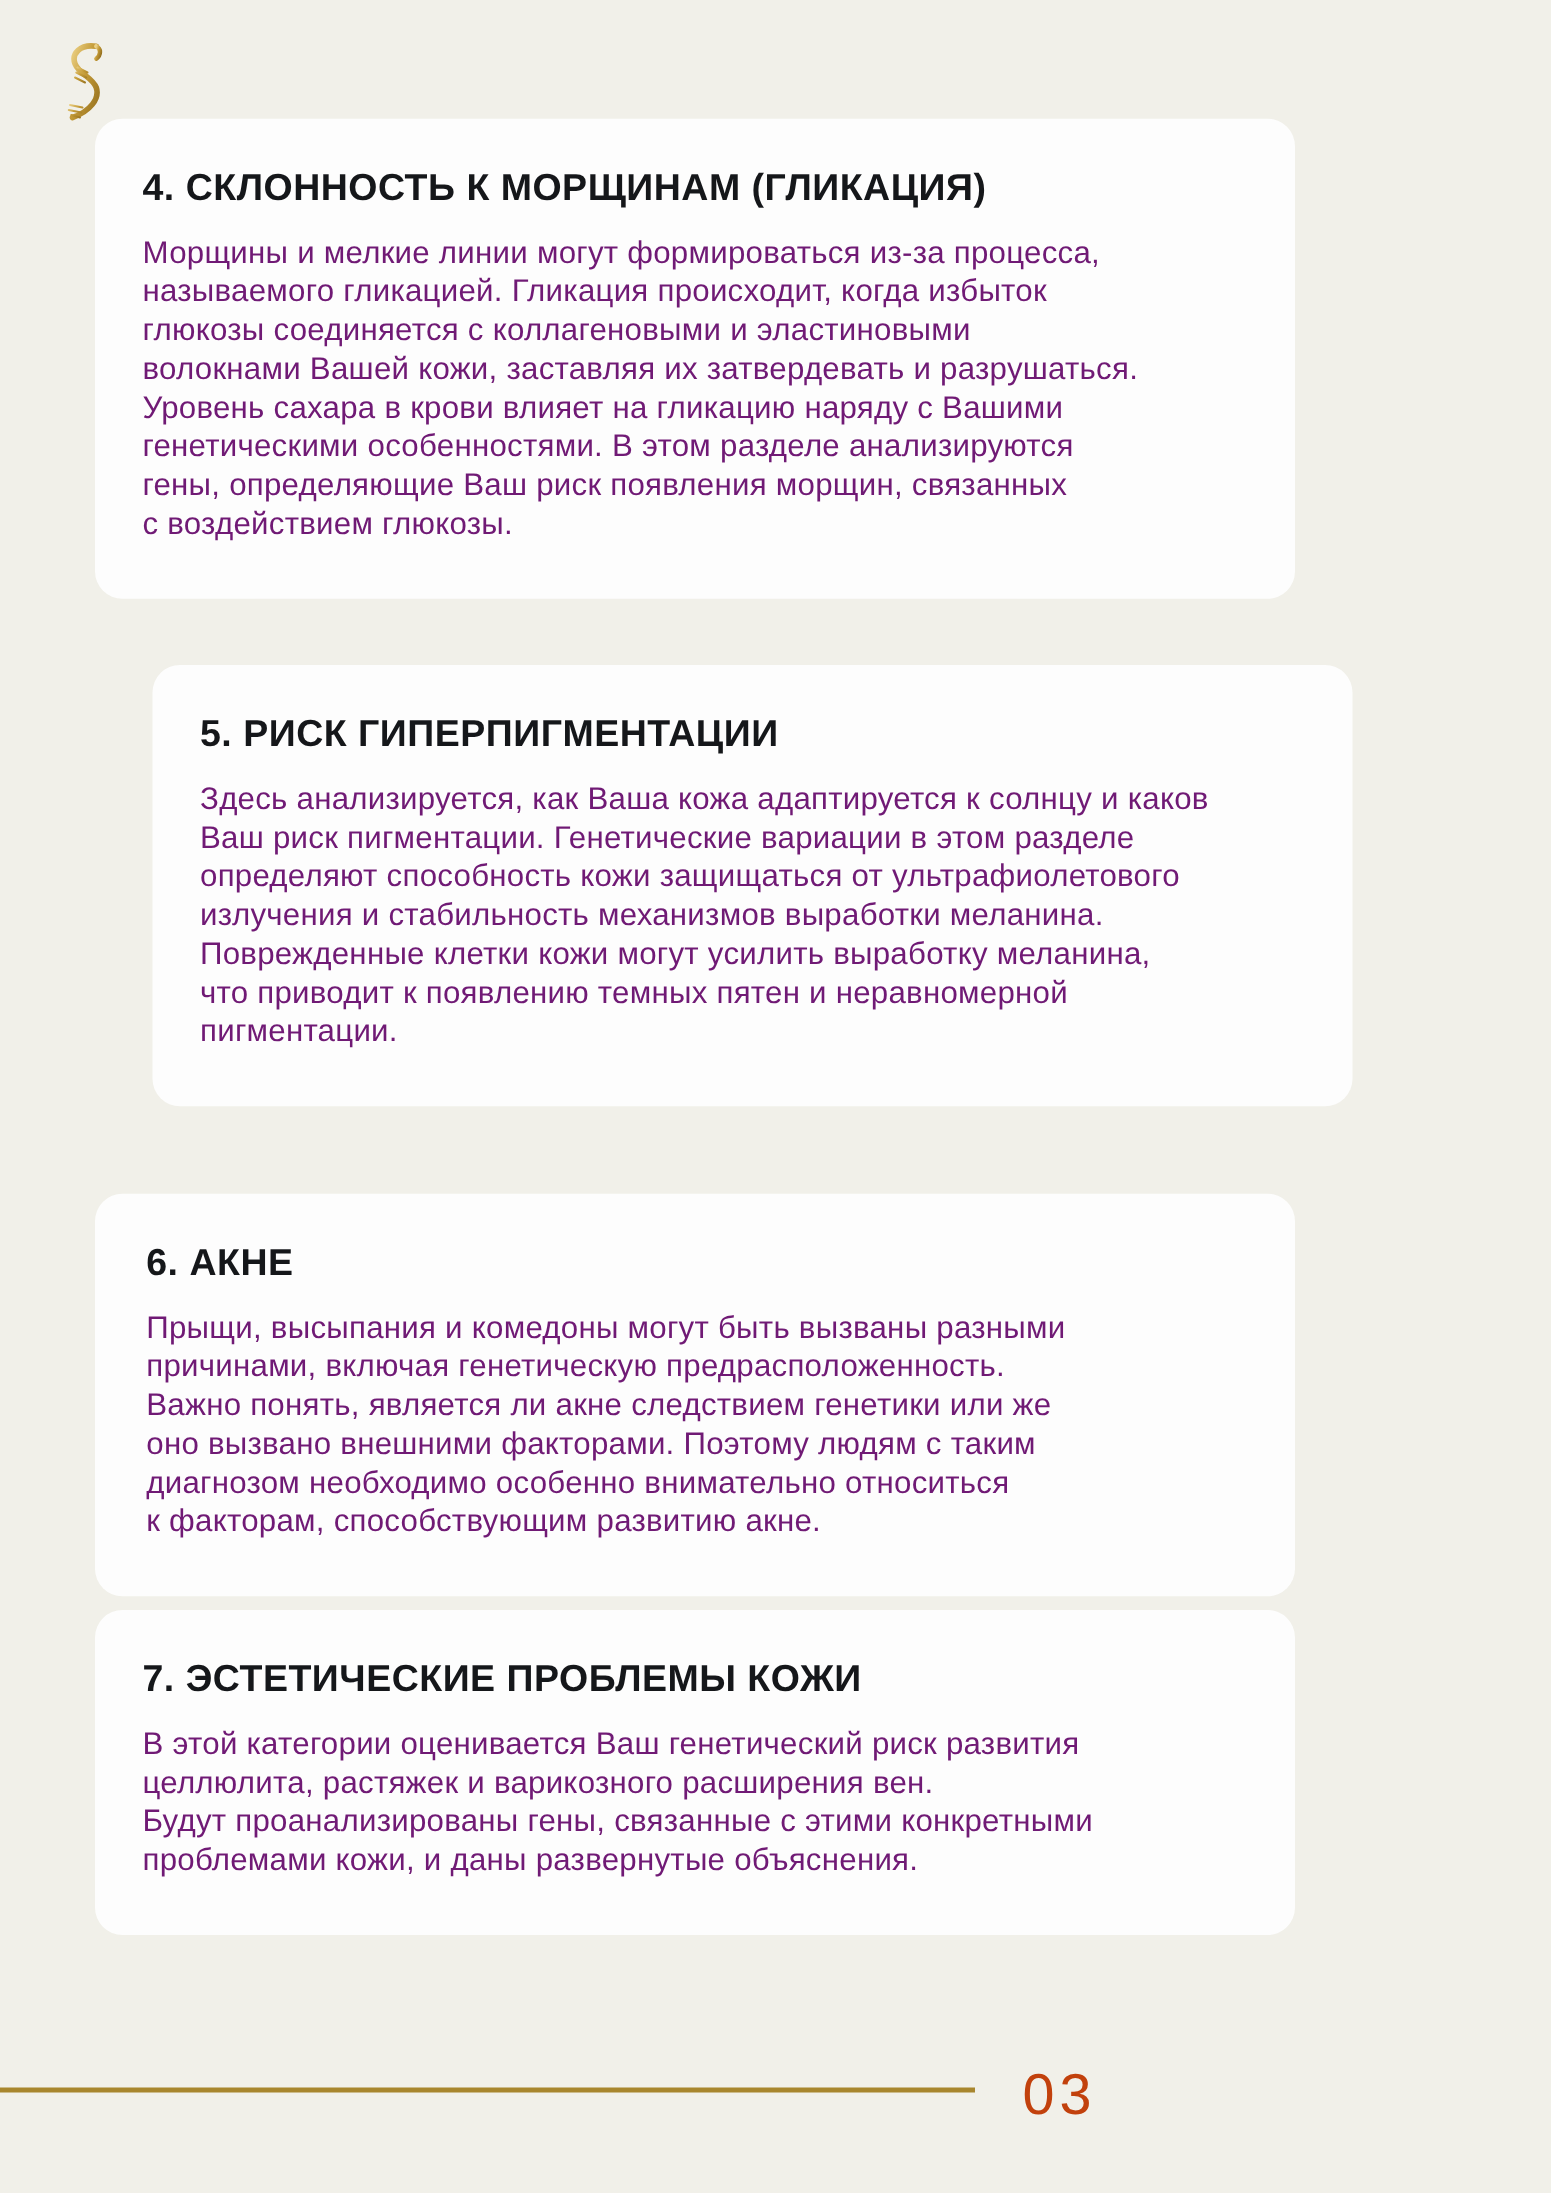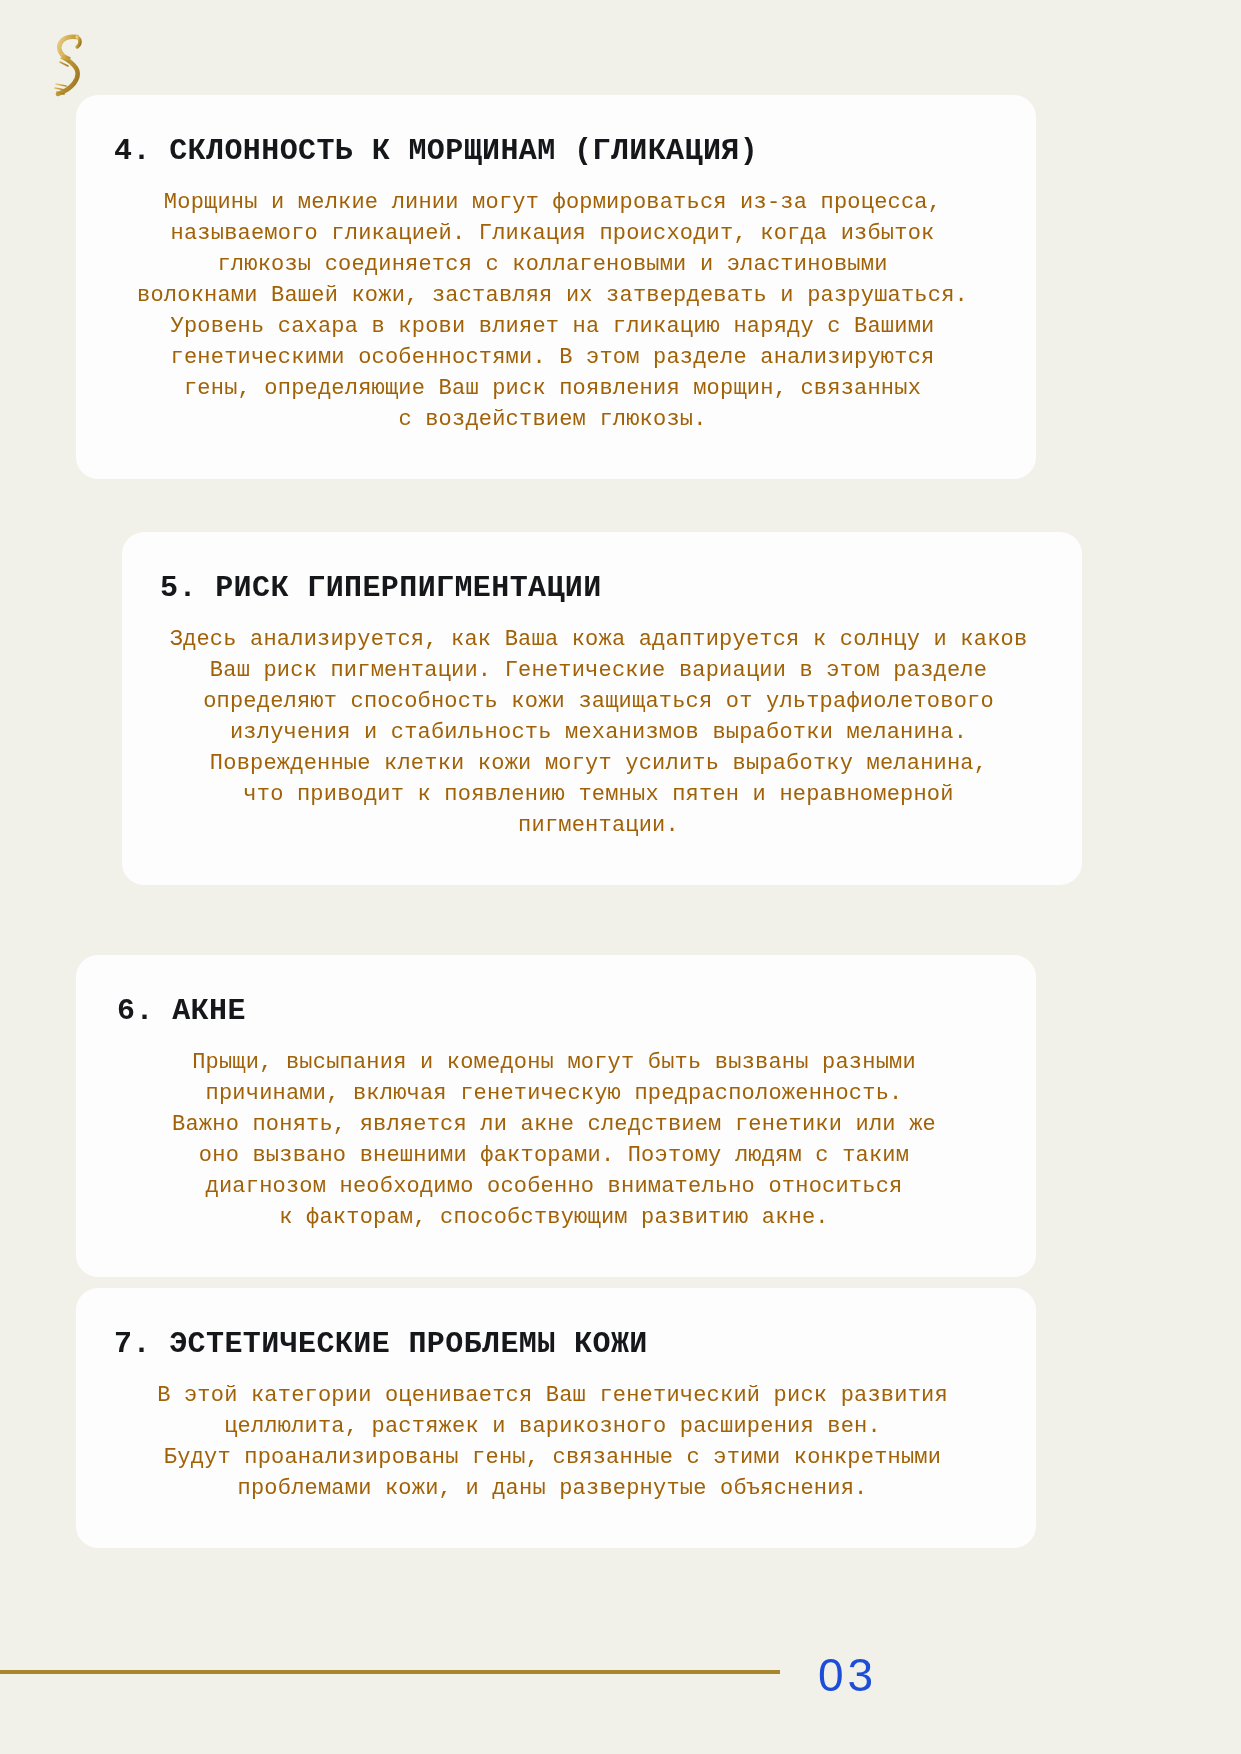--- a/index.html
+++ b/index.html
@@ -22,59 +22,57 @@
     height: 66px;
   }
   .card {
     position: absolute;
     left: 76px;
     width: 960px;
     background: #fdfdfd;
     border-radius: 22px;
     padding: 38px 45px 44px 38px;
     box-sizing: border-box;
-    font-family: Liberation Mono, monospace;
   }
   .card-1 { top: 95px;  }
   .card-2 { top: 532px; margin-left: 46px; }
   .card-3 { top: 955px; padding-left: 41px; }
   .card-4 { top: 1288px; }
   .card-title {
     margin: 0 0 18px 0;
     font-size: 30px;
     font-weight: bold;
     letter-spacing: 0.4px;
     color: #15171a;
     line-height: 1.2;
   }
   .card-body {
     margin: 0;
-    font-size: 22px;
+    font-size: 25px;
     line-height: 31px;
-    color: #a16207;
+    color: #701a75;
     white-space: pre-line;
     letter-spacing: 0.2px;
-    text-align: center;
   }
   .footer-line {
     position: absolute;
     left: 0;
     top: 1670px;
     width: 780px;
     height: 4px;
     background: #a8862e;
   }
   .page-number {
     position: absolute;
     left: 818px;
     top: 1648px;
     font-size: 46px;
     font-weight: 300;
     letter-spacing: 4px;
-    color: #1d4ed8;
+    color: #c2410c;
     font-family: "Liberation Sans", "DejaVu Sans", sans-serif;
   }
 </style>
 </head>
 <body>
 
 <div class="logo">
   <svg width="36" height="66" viewBox="0 0 36 66">
     <defs>
       <linearGradient id="goldg" x1="0%" y1="0%" x2="100%" y2="100%">

